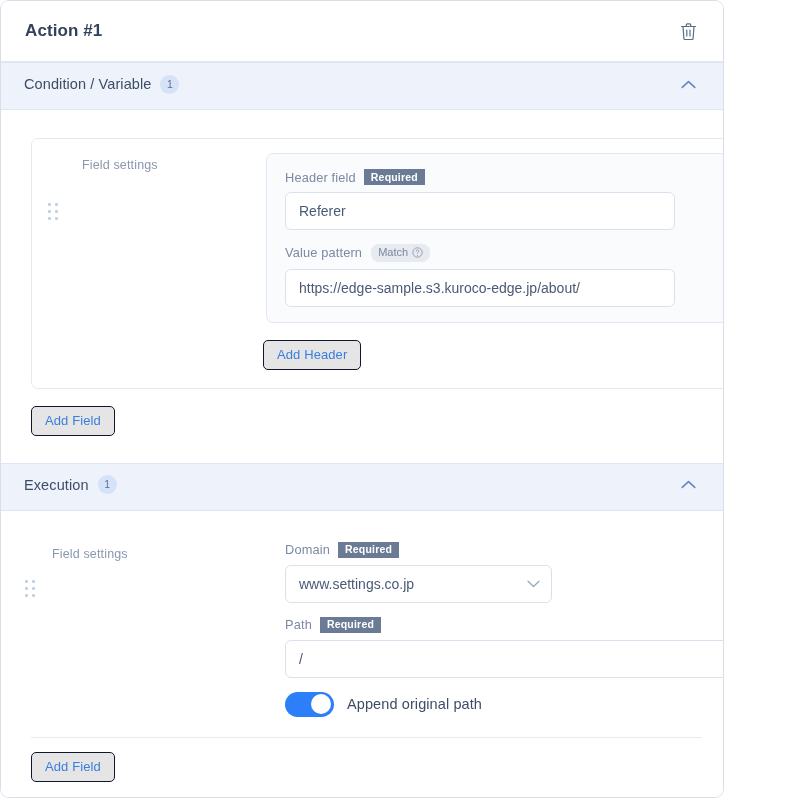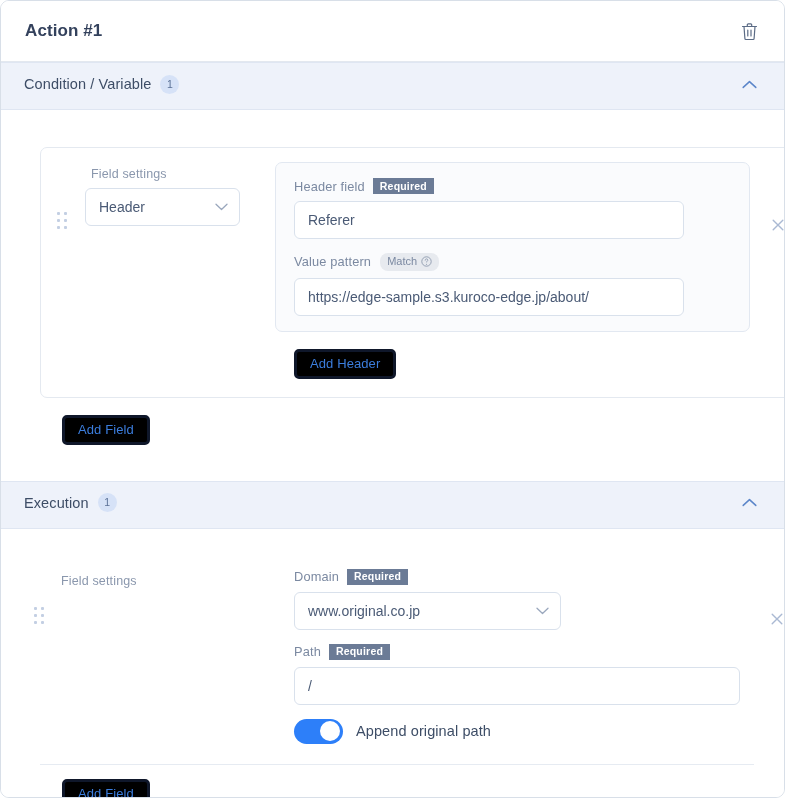--- a/index.html
+++ b/index.html
@@ -10,21 +10,21 @@
   body {
     width: 787px;
     height: 800px;
     font-family: "Liberation Sans", sans-serif;
     color: #394a64;
     -webkit-font-smoothing: antialiased;
   }
 
   .action-card {
     position: relative;
-    width: 785px;
+    width: 724px;
     height: 798px;
     box-sizing: border-box;
     border: 1px solid #d8dfe8;
     border-radius: 9px;
     background: #ffffff;
     overflow: hidden;
   }
 
   
   .card-header {
@@ -96,21 +96,21 @@
   .chevron {
     width: 22px;
     height: 22px;
     display: flex;
     align-items: center;
     justify-content: center;
   }
 
   
   .section-body {
-    padding: 18px;
+    padding: 9px;
     background: #ffffff;
   }
 
   
   .cond-panel {
     margin: 19px 12px 0 21px;
     border: 1px solid #e4e9f0;
     border-radius: 7px;
     padding: 14px 0 18px 0;
     box-sizing: border-box;
@@ -242,29 +242,28 @@
   .x-inner { margin: 52px 0 0 17px; }
 
   
   .btn-outline {
     display: inline-flex;
     align-items: center;
     justify-content: center;
     height: 30px;
     padding: 0 13px;
     box-sizing: border-box;
-    border: 3px solid #0f172a;
+    border: 1px solid #0f172a;
     border-radius: 5px;
-    background: #000000;
+    background: #e5e5e5;
     color: #3b7ddd;
     font-family: "Liberation Sans", sans-serif;
     font-size: 13px;
     cursor: pointer;
     letter-spacing: .1px;
-    margin-left: 22px;
   }
   .add-header-wrap { margin: 17px 0 0 231px; }
   .add-field-wrap { margin: 17px 0 18px 21px; }
   .add-field-wrap.exec { margin-top: 14px; }
 
   
   .exec-row {
     display: flex;
     align-items: flex-start;
     padding: 22px 0 0 10px;
@@ -348,28 +347,20 @@
           <i></i>
             <i></i>
           <i></i>
             <i></i>
           <i></i>
             <i></i>
         </div>
 
         <div class="field-settings-col">
           <div class="field-label">Field settings</div>
-          <div class="select-box">
-            <span>Header</span>
-            <span class="sel-caret">
-              <svg width="13" height="8" viewBox="0 0 13 8" fill="none">
-                <path d="M1 1.3l5.5 5.2L12 1.3" stroke="#9aa7bd" stroke-width="1.3" stroke-linecap="round" stroke-linejoin="round"></path>
-              </svg>
-            </span>
-          </div>
         </div>
 
         <div class="header-card">
 
           <div class="sub-label-row">
             <span class="sub-label">Header field</span>
             <span class="badge-required">Required</span>
           </div>
           <div class="inner-input-wrap">
             <input class="text-input" type="text" value="Referer" style="">
@@ -437,21 +428,21 @@
       </div>
 
       <div class="exec-main-col">
 
         <div class="sub-label-row">
           <span class="sub-label">Domain</span>
           <span class="badge-required">Required</span>
         </div>
         <div class="domain-wrap">
           <div class="select-box">
-            <span>www.original.co.jp</span>
+            <span>www.settings.co.jp</span>
             <span class="sel-caret">
               <svg width="13" height="8" viewBox="0 0 13 8" fill="none">
                 <path d="M1 1.3l5.5 5.2L12 1.3" stroke="#9aa7bd" stroke-width="1.3" stroke-linecap="round" stroke-linejoin="round"></path>
               </svg>
             </span>
           </div>
         </div>
 
         <div class="sub-label-row" style="margin-top:14px">
           <span class="sub-label">Path</span>

